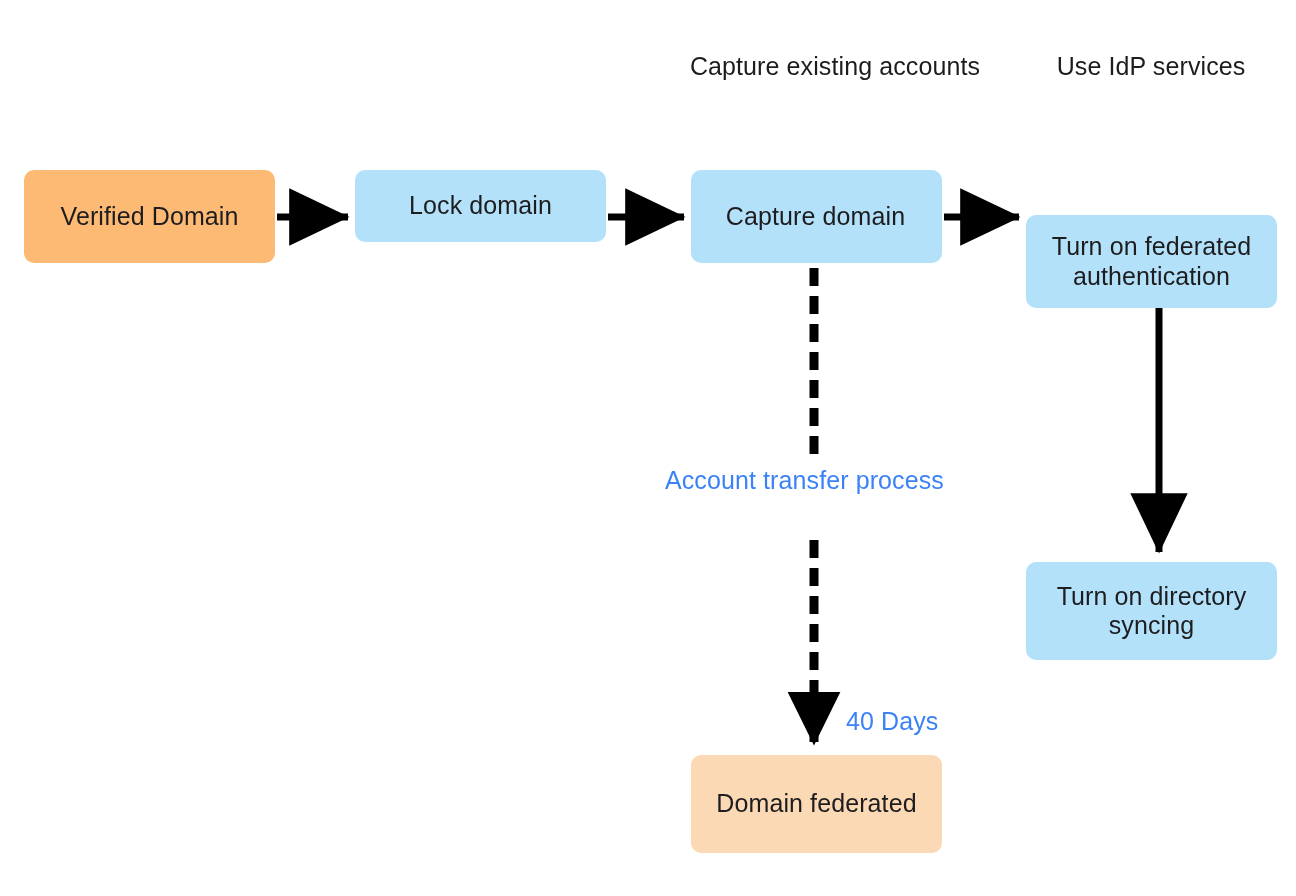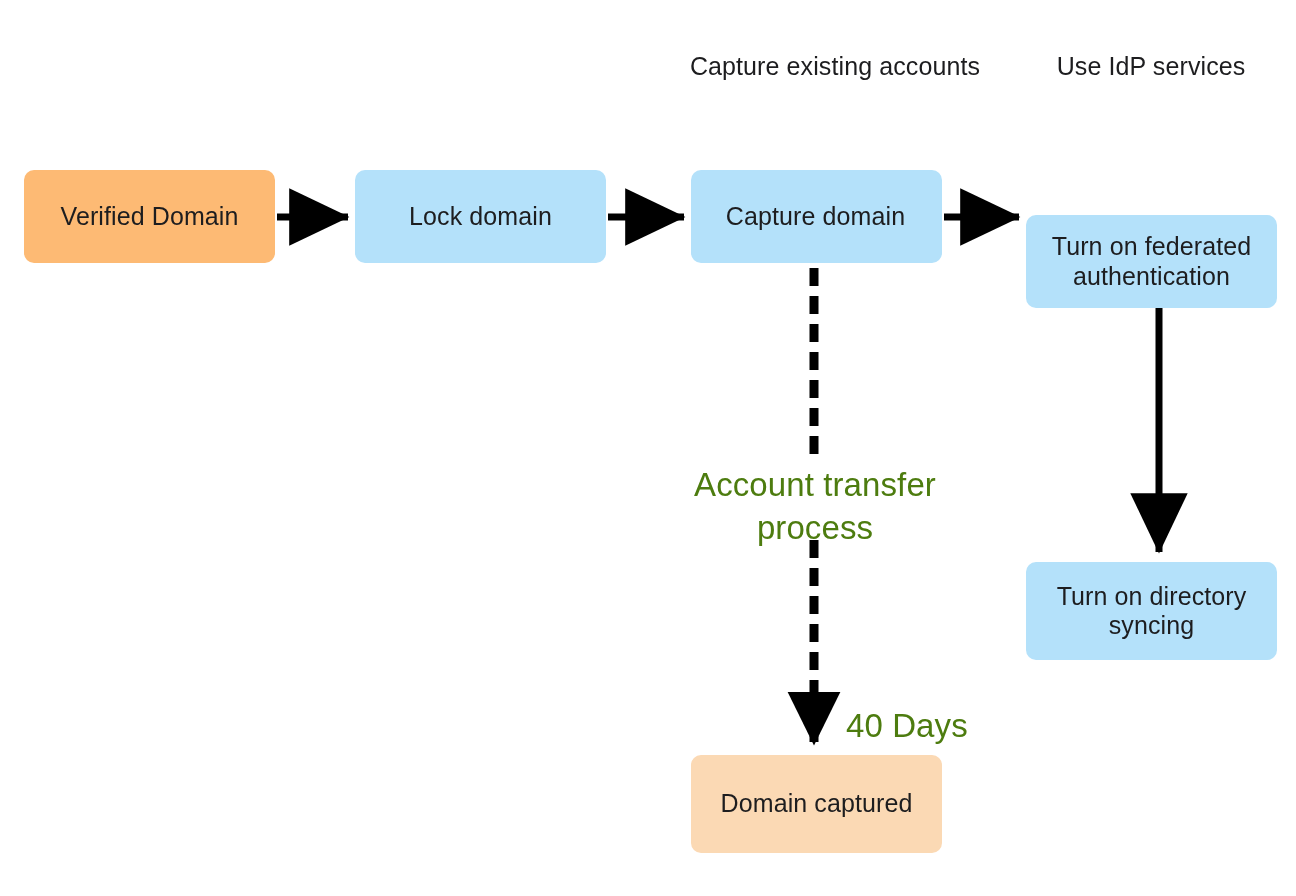--- a/index.html
+++ b/index.html
@@ -46,31 +46,31 @@
   .caption {
     position: absolute;
     text-align: center;
     font-size: 25px;
     line-height: 1.3;
     letter-spacing: 0.1px;
     color: #1d1d1f;
   }
   .edge-label {
     position: absolute;
-    font-size: 33px;
+    font-size: 25px;
     line-height: 1.3;
     letter-spacing: 0.1px;
-    color: #4d7c0f;
-    text-align: center;
+    color: #3b82f6;
+    text-align: left;
     white-space: nowrap;
   }
 
   
   #node-verified-domain { left: 24px;   top: 170px; width: 251px; height: 93px; }
-  #node-lock-domain     { left: 355px;  top: 170px; width: 251px; height: 93px; text-align: right; }
+  #node-lock-domain     { left: 355px;  top: 170px; width: 251px; height: 72px; text-align: right; }
   #node-capture-domain  { left: 691px;  top: 170px; width: 251px; height: 93px; padding-left: 8px; }
   #node-federated-auth  { left: 1026px; top: 170px; width: 251px; height: 93px; margin-top: 45px; }
   #node-directory-sync  { left: 1026px; top: 562px; width: 251px; height: 98px; }
   #node-domain-captured { left: 691px;  top: 755px; width: 251px; height: 98px; }
 
   
   #caption-lock-domain    { left: 330px;  top: 32px;  width: 300px; }
   #caption-capture-domain { left: 666px;  top: 50px;  width: 300px; margin-left: 19px; }
   #caption-federated-auth { left: 1001px; top: 50px;  width: 300px; }
 
@@ -117,19 +117,19 @@
   <div class="node" id="node-verified-domain" style="background-color: #fdba74;">Verified Domain</div>
 
   <div class="node" id="node-lock-domain" style="background-color: rgb(180, 225, 250);">Lock domain</div>
 
   <div class="node" id="node-capture-domain" style="background-color: rgb(180, 225, 250);">Capture domain</div>
 
   <div class="node" id="node-federated-auth" style="background-color: rgb(180, 225, 250);">Turn on federated authentication</div>
 
   <div class="node" id="node-directory-sync" style="background-color: rgb(180, 225, 250);">Turn on directory syncing</div>
 
-  <div class="node" id="node-domain-captured" style="background-color: rgb(251, 217, 180);">Domain captured</div>
+  <div class="node" id="node-domain-captured" style="background-color: rgb(251, 217, 180);">Domain federated</div>
 
   <div class="edge-label" id="label-account-transfer" style="white-space: normal;">Account transfer process</div>
 
   <div class="edge-label" id="label-30-days">40 Days</div>
 
 </div>
 
 </body></html>

